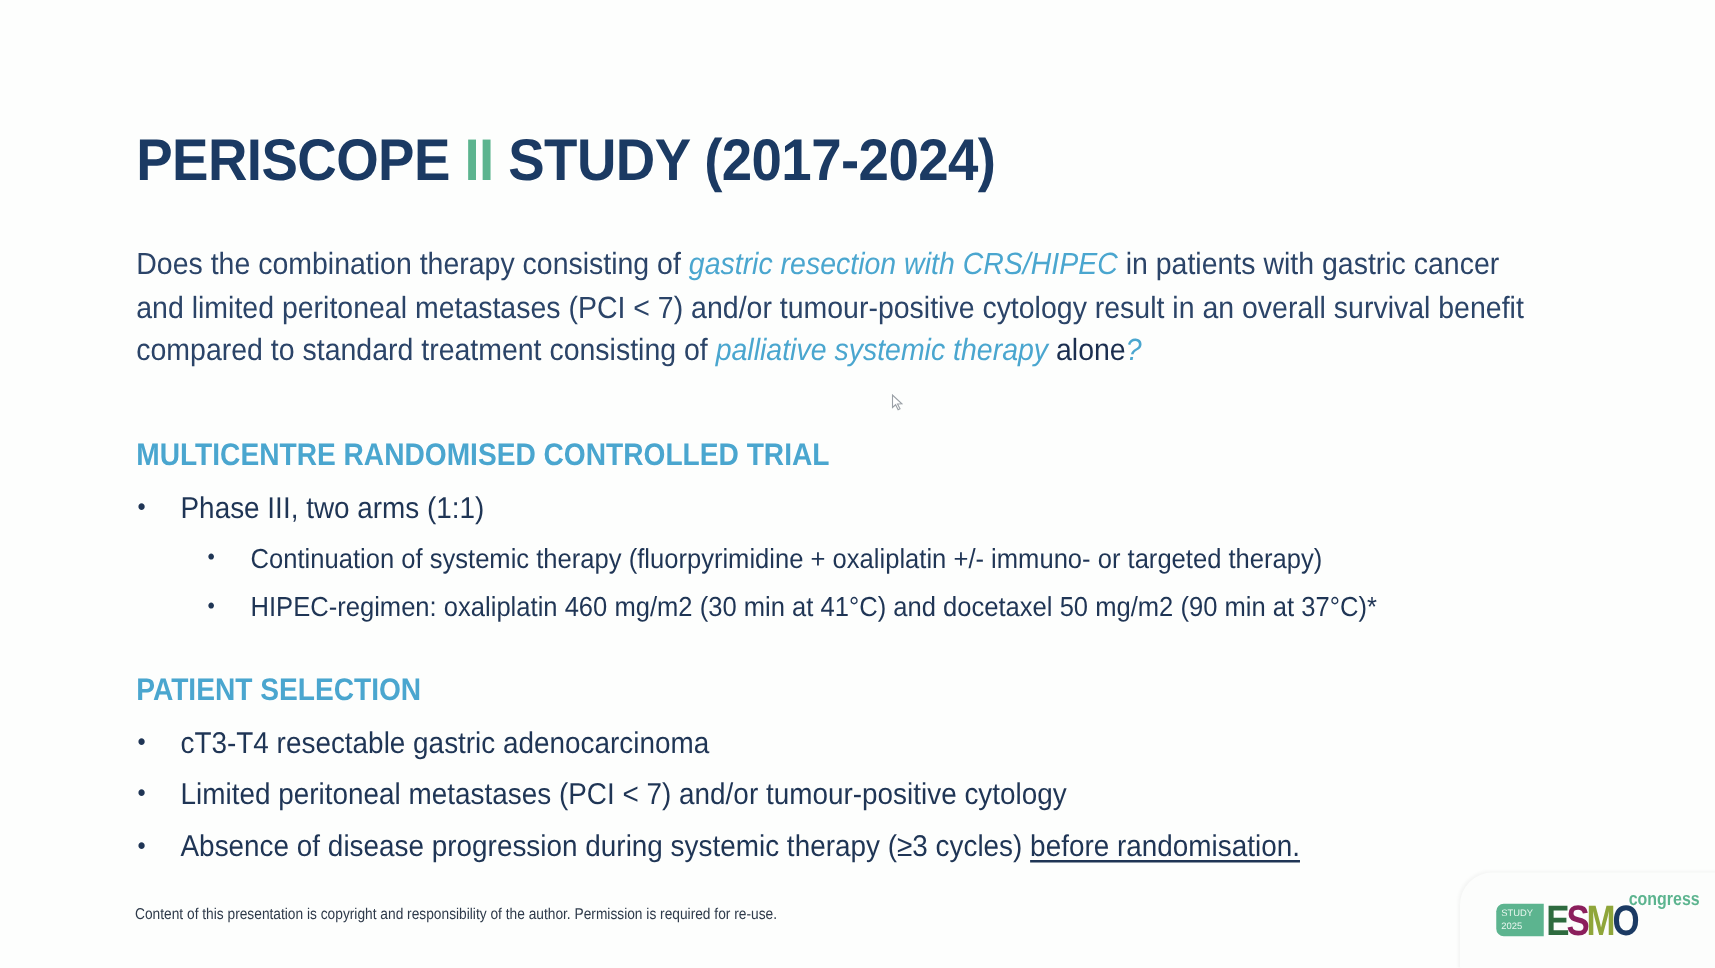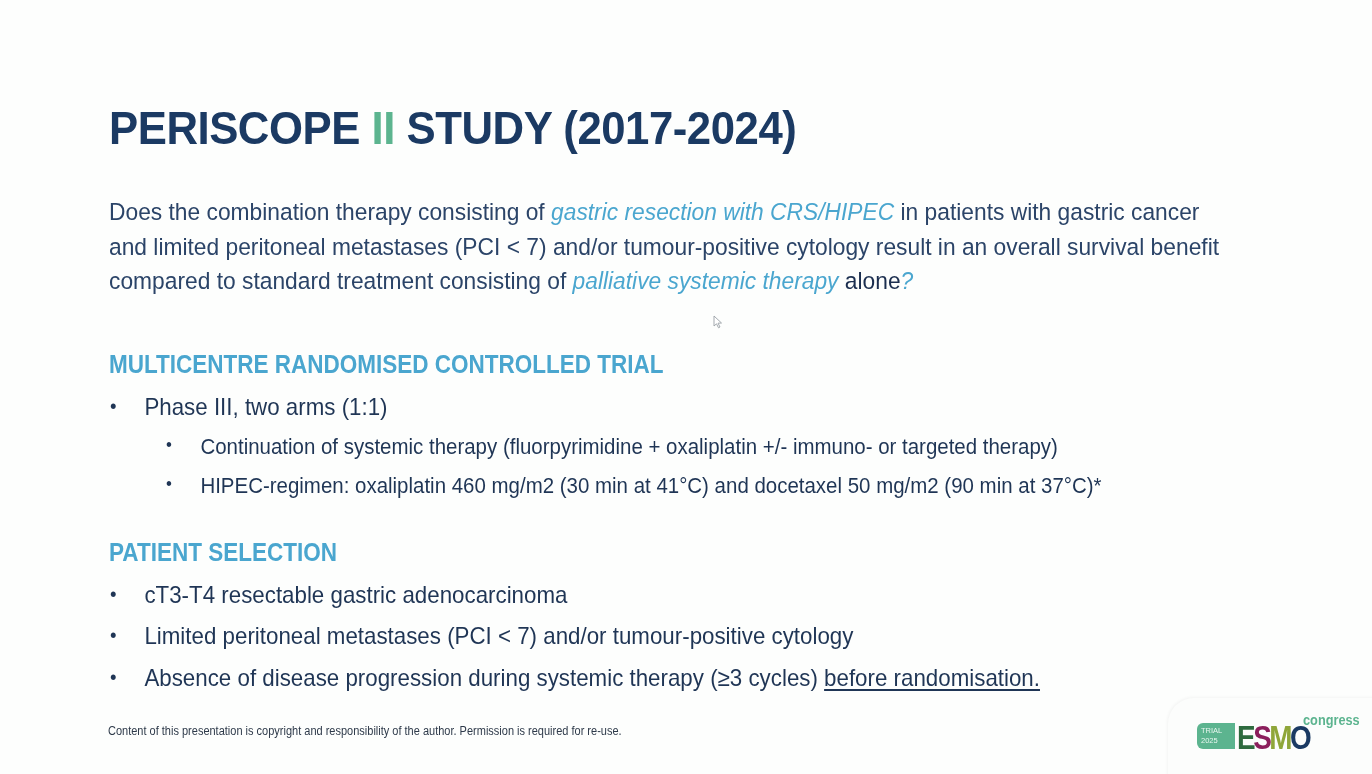--- a/index.html
+++ b/index.html
@@ -134,21 +134,21 @@
     <span class="dot">•</span>
     <span class="txt"><span>Absence of disease progression during systemic therapy (≥3 cycles) </span><span class="u">before randomisation.</span></span>
   </div>
 
   <div class="copyright">Content of this presentation is copyright and responsibility of the author. Permission is required for re-use.</div>
 
 
   <div class="logo-panel"></div>
   <div class="logo">
     <div class="city">
-      <div>TRIAL</div>
+      <div>STUDY</div>
       <div>2025</div>
     </div>
     <div class="letters">
       <span style="color:#2e6b3f">E</span><span style="color:#8b1f5c">S</span><span style="color:#8fa63a">M</span><span style="color:#1b3a63">O</span>
     </div>
     <div class="congress">congress</div>
   </div>
 
   <svg class="cursor" viewBox="0 0 10 14">
     <path d="M1 1 L1 11 L3.5 8.8 L5.5 12.8 L7 12 L5 8.2 L8.5 8 Z" fill="#ffffff" stroke="#9aa0a6" stroke-width="0.9"></path>

